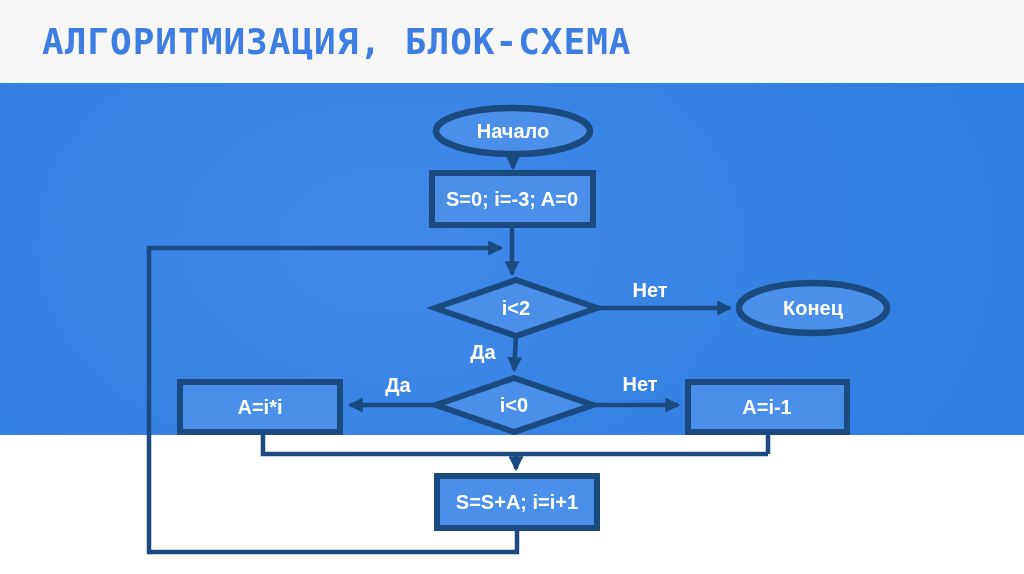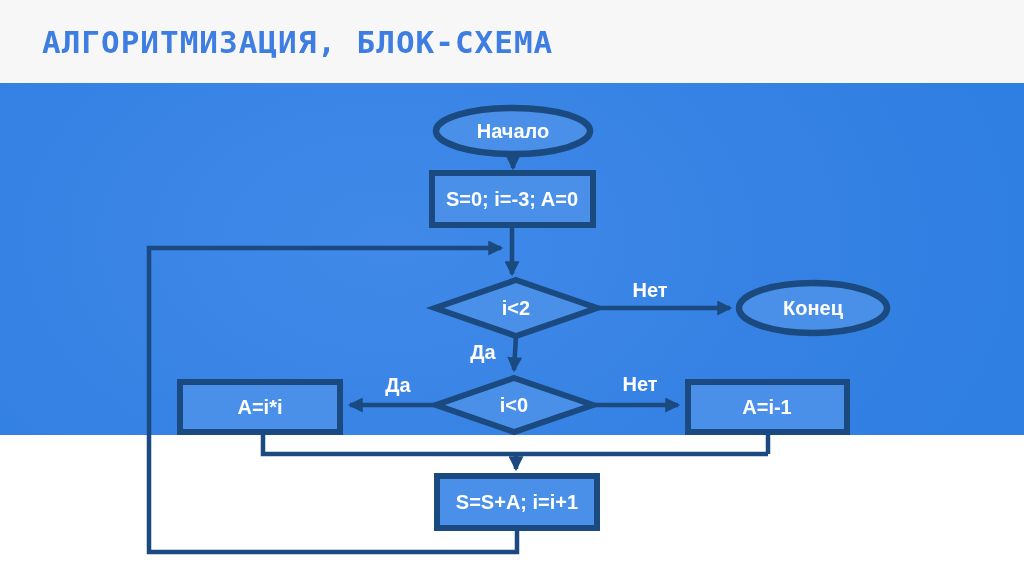--- a/index.html
+++ b/index.html
@@ -21,21 +21,21 @@
   .titlebar {
     position: absolute; top: 0; left: 0;
     width: 1024px; height: 83px;
     background: var(--titlebar-bg);
     display: flex; align-items: center;
   }
   .title-text {
     margin-left: 42px;
     font-family: "DejaVu Sans Mono", "Liberation Mono", monospace;
     font-weight: bold;
-    font-size: 31px;
+    font-size: 36px;
     letter-spacing: 1px;
     color: var(--title-color);
     white-space: nowrap;
   }
   .canvas {
     position: absolute; top: 83px; left: 0;
     width: 1024px; height: 352px;
     background: radial-gradient(ellipse 900px 600px at 38% 45%,
                 var(--canvas-bg-light) 0%, var(--canvas-bg) 70%);
   }

